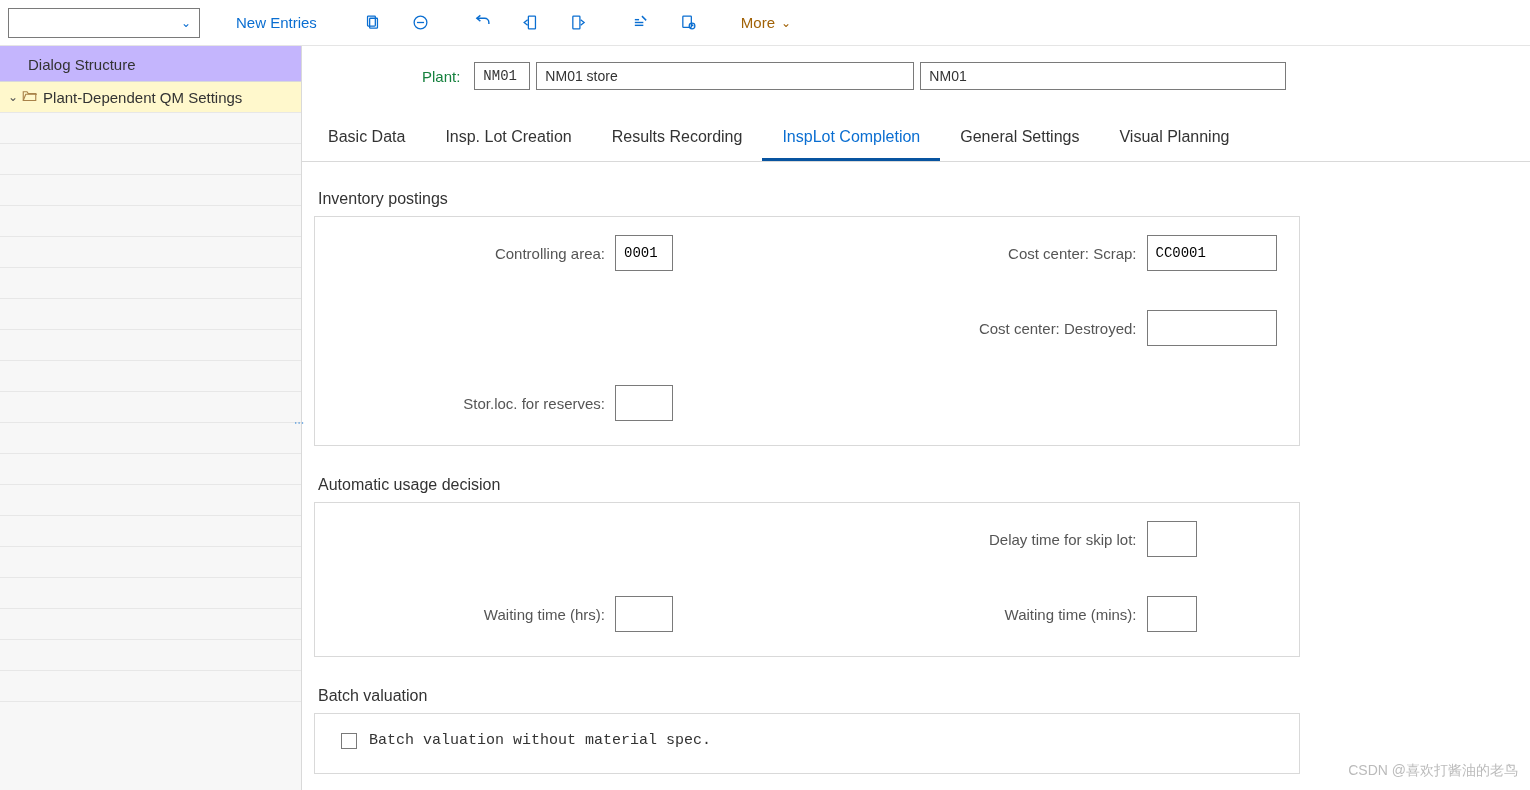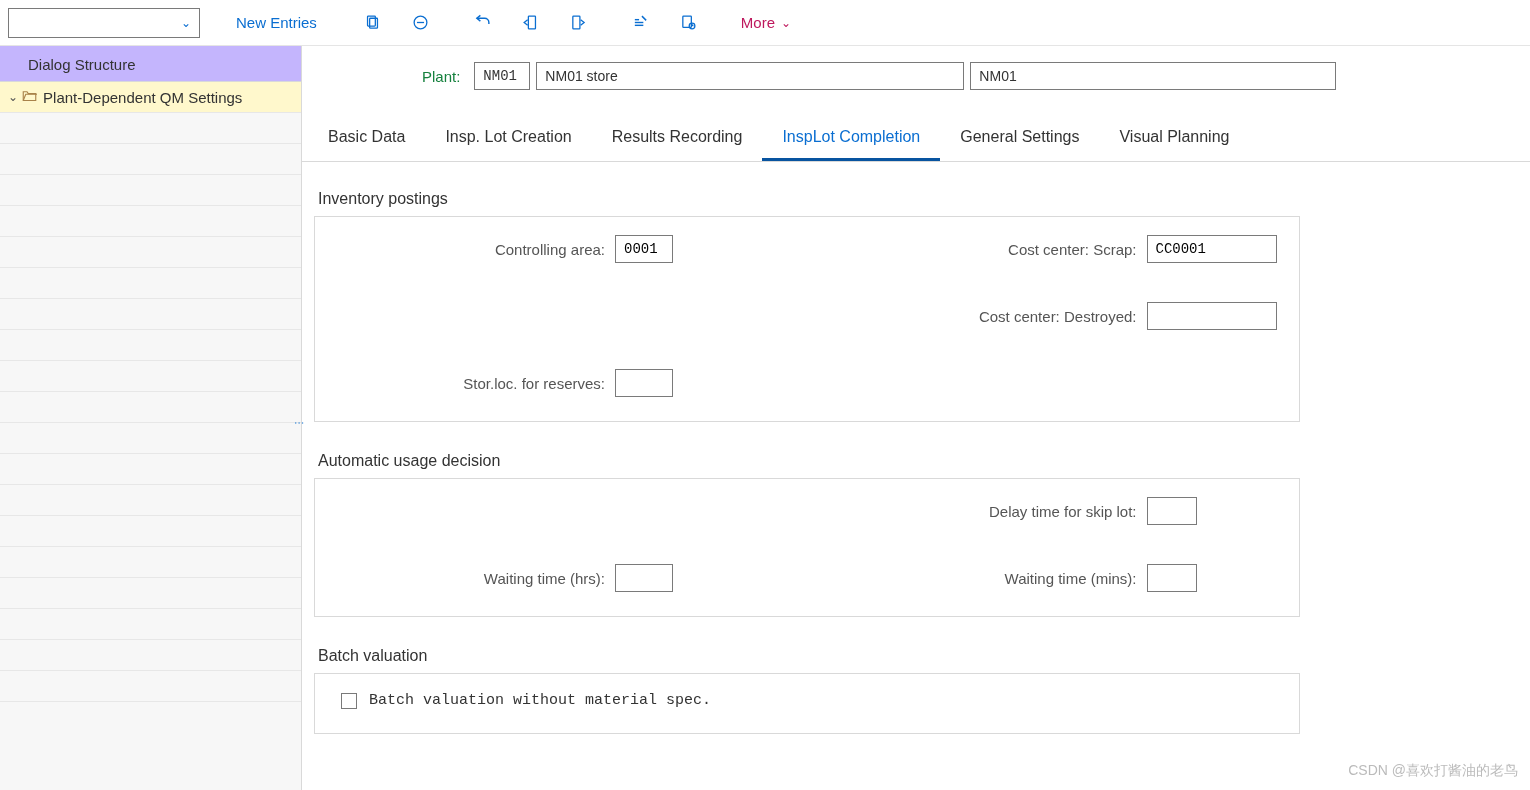--- a/index.html
+++ b/index.html
@@ -4,57 +4,57 @@
   <style>
     * { box-sizing: border-box; margin: 0; padding: 0; }
     body { font-family: Arial, "Helvetica Neue", sans-serif; font-size: 13px; background: #fff; color: #333; }
     
     
     .toolbar { display: flex; align-items: center; height: 46px; padding: 0 8px; gap: 4px; border-bottom: 1px solid #e5e5e5; }
     .dd-select { width: 192px; height: 30px; border: 1px solid #7a7a7a; background: #fff; display: flex; align-items: center; justify-content: flex-end; padding: 0 8px; margin-right: 16px; }
     .dd-caret { color: #0a6ed1; font-size: 12px; }
     .tb-link-btn { color: #0a6ed1; font-size: 15px; font-weight: 400; padding: 0 16px; cursor: pointer; }
     .tb-icon { width: 44px; height: 30px; display: flex; align-items: center; justify-content: center; color: #0a6ed1; cursor: pointer; font-size: 17px; }
-    .tb-more { display: flex; align-items: center; color: #be185d; font-size: 15px; padding: 0 12px; cursor: pointer; gap: 6px; }
+    .tb-more { display: flex; align-items: center; color: #a16207; font-size: 15px; padding: 0 12px; cursor: pointer; gap: 6px; }
     .tb-sep { width: 10px; }
     
     
     .app-body { display: flex; height: calc(100vh - 46px); position: relative; }
     .side-panel { width: 302px; background: #f7f7f7; border-right: 1px solid #d9d9d9; display: flex; flex-direction: column; }
     .side-panel-title { padding: 10px 28px 8px; font-size: 15px; color: #333; border-bottom: 1px solid #d9d9d9; background:#c4b5fd; }
     .tree { flex:1; overflow: hidden; }
     .tree-row { height: 31px; display: flex; align-items: center; padding: 0 8px; border-bottom: 1px solid #e7e7e7; font-size: 15px; color: #333; white-space: nowrap; overflow: hidden; }
     .tree-row.selected { background: #fff8cc; }
     .tw-caret { color: #555; font-size: 12px; margin-right: 4px; }
     .tw-folder { color: #a9834a; font-size: 14px; margin-right: 6px; }
     .tw-folder.closed { color: #7f8fa4; }
     .tree-indent { display:inline-block; width: 24px; }
     .splitter-handle { position:absolute; left:294px; top: 50%; color:#0a6ed1; font-size:10px; writing-mode:vertical-rl; letter-spacing:2px; cursor:col-resize; }
     
     
     .main-area { flex:1; padding: 16px 0 0 0; overflow:auto; }
     .plant-row { display:flex; align-items:center; gap:6px; margin: 0 0 28px 0; padding-left: 120px; }
     .plant-label { color:#15803d; font-size:15px; margin-right:8px; }
     .ro-input { height: 28px; border:1px solid #7a7a7a; background:#fff; color:#333; font-size:14px; padding:0 8px; display:flex; align-items:center; font-family: "Courier New", monospace; }
-    .ro-input.long1 { width: 428px; font-family: inherit; }
+    .ro-input.long1 { width: 378px; font-family: inherit; }
     .ro-input.long2 { width: 366px; font-family: inherit; }
     .ro-input.short { width: 56px; }
     
     .tabstrip { display:flex; border-bottom:1px solid #d9d9d9; padding-left: 6px; gap: 0; }
     .tab { padding: 10px 20px 12px; font-size:16px; color:#333; cursor:pointer; border-bottom: 3px solid transparent; }
     .tab.active { color:#0a6ed1; border-bottom-color:#0854a0; }
     
     .content-pad { padding: 28px 0 20px 12px; }
     .section-title { font-size:16px; color:#333; margin: 0 0 8px 4px; }
     .group-box { border:1px solid #d9d9d9; padding: 18px 20px 24px 20px; margin-bottom: 30px; width: 986px; }
     .grid2 { display:grid; grid-template-columns: 1fr 1fr; column-gap: 40px; row-gap: 14px; gap: 39px; }
     .form-row { display:flex; align-items:center; justify-content:flex-start; }
     .form-label { flex:0 0 280px; text-align:right; color:#555; font-size:15px; padding-right:10px; }
     .form-label.r { flex:0 0 320px; }
-    .form-input { height:28px; border:1px solid #7a7a7a; background:#fff; padding:0 8px; font-size:14px; font-family: "Courier New", monospace; }
+    .form-input { height:36px; border:1px solid #7a7a7a; background:#fff; padding:0 8px; font-size:14px; font-family: "Courier New", monospace; }
     .form-input.w55 { width:58px; }
     .form-input.w130 { width:130px; }
     .form-input.w50 { width:50px; }
     
     .chk-row { display:flex; align-items:center; gap:12px; padding-left: 6px; font-family: Liberation Mono, monospace; }
     .chk-box { width:16px; height:16px; border:1px solid #7a7a7a; background:#fff; }
     .chk-label { font-size:15px; color:#333; }
     
     .watermark { position:fixed; right:12px; bottom:10px; color:#bbb; font-size:14px; pointer-events:none; }
   </style>

